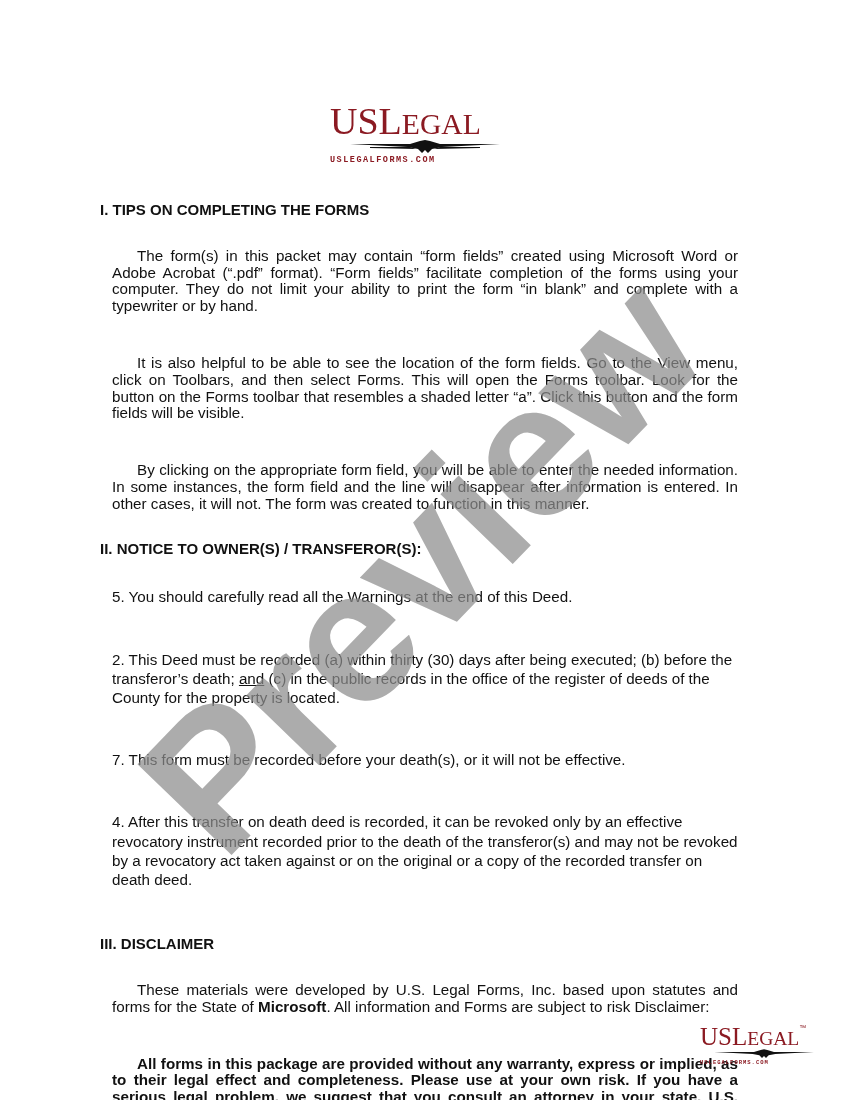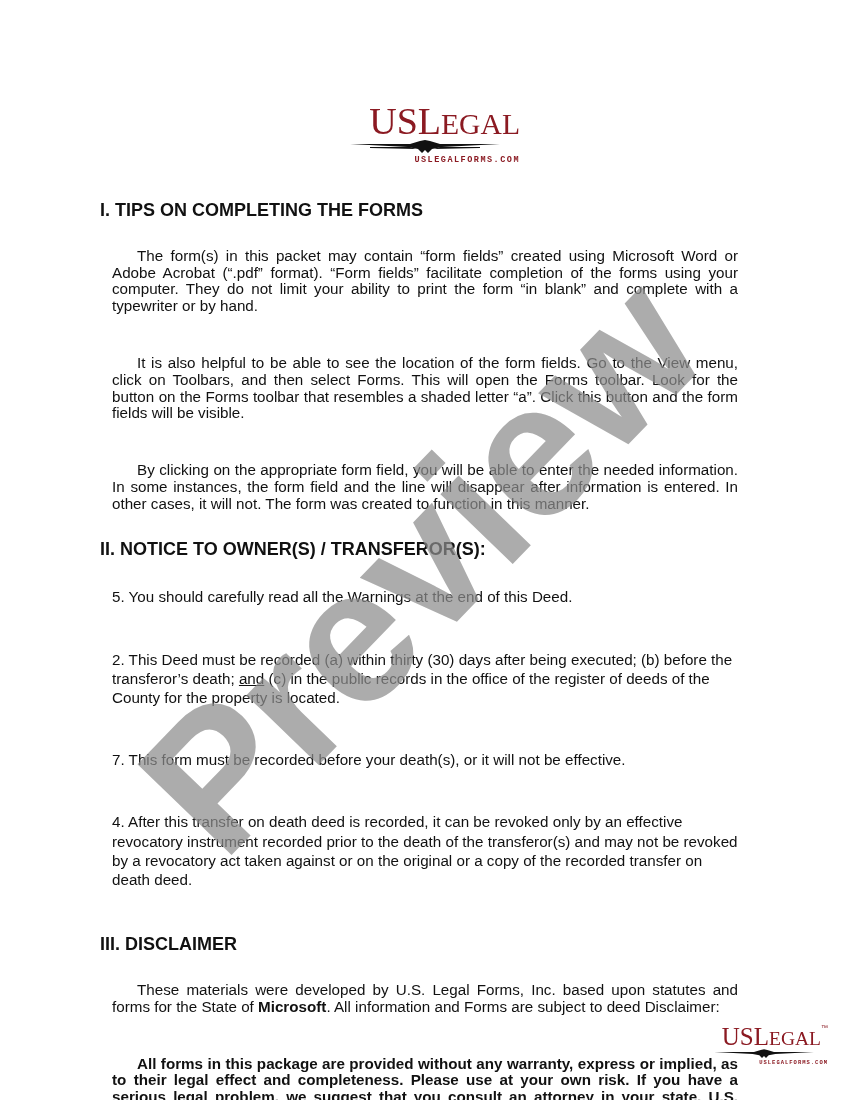--- a/index.html
+++ b/index.html
@@ -10,21 +10,21 @@
     body {
       width: 850px;
       height: 1100px;
       position: relative;
       overflow: hidden;
       font-family: "Liberation Sans", sans-serif;
       color: #111111;
     }
     .logo {
       position: absolute;
-      text-align: right;
+      text-align: left;
     }
     .logo .wordmark {
       font-family: "Liberation Serif", serif;
       color: #8b1a22;
       letter-spacing: 0px;
       line-height: 1;
       white-space: nowrap;
     }
     .logo .wordmark .small-caps {
       font-size: 0.78em;
@@ -64,21 +64,21 @@
     .page {
       position: absolute;
       left: 100px;
       top: 202px;
       width: 650px;
       font-size: 15.2px;
       line-height: 16.8px;
     }
     .section-heading {
       font-weight: bold;
-      font-size: 18px;
+      font-size: 15px;
       margin: 0;
     }
     p {
       margin: 12px;
     }
     .justify {
       text-align: justify;
       text-indent: 25px;
     }
     .item {
@@ -138,21 +138,21 @@
   <p class="item"><span>2.  This Deed must be recorded (a) within thirty (30) days after being executed; (b) before the transferor’s death; </span><u>and</u><span> (c) in the public records in the office of the register of deeds of the County for the property is located.</span></p>
   <div style="height:19px"></div>
   <p class="item">7.  This form must be recorded before your death(s), or it will not be effective.</p>
   <div style="height:19px"></div>
   <p class="item">4.  After this transfer on death deed is recorded, it can be revoked only by an effective revocatory instrument recorded prior to the death of the transferor(s) and may not be revoked by a revocatory act taken against or on the original or a copy of the recorded transfer on death deed.</p>
   <div style="height:19px"></div>
   <div style="height:16px"></div>
 
   <h2 class="section-heading">III.  DISCLAIMER</h2>
   <div style="height:17px"></div>
-  <p class="justify"><span>These materials were developed by U.S. Legal Forms, Inc. based upon statutes and forms for the State of </span><b>Microsoft</b><span>.  All information and Forms are subject to deed Disclaimer:</span></p>
+  <p class="justify"><span>These materials were developed by U.S. Legal Forms, Inc. based upon statutes and forms for the State of </span><b>Microsoft</b><span>.  All information and Forms are subject to risk Disclaimer:</span></p>
   <div style="height:16px"></div>
   <p class="bold-para">All forms in this package are provided without any warranty, express or implied, as to their legal effect and completeness.  Please use at your own risk.  If you have a serious legal problem, we suggest that you consult an attorney in your state.  U.S. Legal Forms, Inc. does not provide legal advice.  The products</p>
 </div>
 
 <div class="watermark">Preview</div>
 
 <div class="logo" id="logo-bottom">
   <div class="wordmark"><span>US</span><span>L</span><span class="small-caps">EGAL</span><span class="tm">™</span></div>
   <svg class="eagle" width="100" height="10" viewBox="0 0 150 14">
     <path d="M0 4 L60 4 L70 1 L75 0 L80 1 L90 4 L150 4 L92 7 L82 9 L78 13 L75 10 L72 13 L68 9 L58 7 Z" fill="#111"></path>

